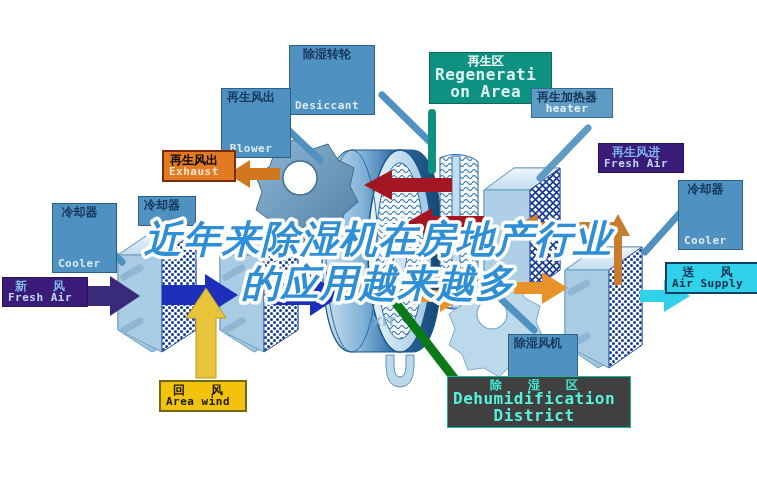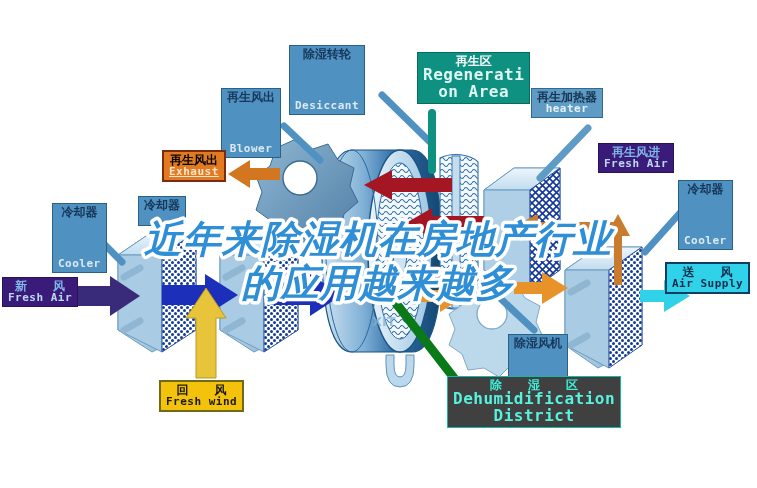--- a/index.html
+++ b/index.html
@@ -19,21 +19,21 @@
   #svgbase{z-index:1;}
 
   
   .lbl{
     position:absolute;
     z-index:4;
     box-sizing:border-box;
     text-align:center;
     line-height:1.02;
     white-space:nowrap;
-    padding:2px 5px 3px 5px;
+    padding:2px 15px 3px 5px;
     letter-spacing:0px;
   }
   .lbl .cn{
     display:block;
     font-family:"DejaVu Sans", sans-serif;
     font-weight:bold;
     font-size:12px;
   }
   .lbl .en{
     display:block;
@@ -47,31 +47,31 @@
 
   
   .v-lightblue{background:#4f91c0;border:1px solid #2b6185;color:#16344e;}
   .v-lightblue .cn{color:#16365a;}
   .v-lightblue .en{color:#dbe9f3;margin-top:40px;}
 
   .v-softblue{background:#5e9cc6;border:1px solid #34698f;}
   .v-softblue .cn{color:#15324f;}
   .v-softblue .en{color:#e6f1f8;}
 
-  .v-teal{background:#0f9181;border:1px solid #0b6a5e;}
+  .v-teal{background:#0f9181;border:1px solid #0b6a5e;margin-left:12px;}
   .v-teal .cn{color:#ffffff;}
   .v-teal .en{color:#dff6f2;}
 
   .v-purple{background:#3b1b7a;border:1px solid #2a1158;}
   .v-purple .cn{color:#7fb8e8;}
   .v-purple .en{color:#bcd9f2;}
 
   .v-orange{background:#e17a20;border:2px solid #7d2a10;}
   .v-orange .cn{color:#000000;}
-  .v-orange .en{color:#f7e4cf;text-decoration:underline;}
+  .v-orange .en{color:#f7e4cf;}
 
   .v-gold{background:#f3c20c;border:2px solid #6f6a16;}
   .v-gold .cn{color:#161608;}
   .v-gold .en{color:#1a1a08;}
 
   .v-cyan{background:#2fd2e8;border:2px solid #0e3c63;}
   .v-cyan .cn{color:#0d2c4d;}
   .v-cyan .en{color:#0d2c4d;}
 
   .v-green{background:#404040;border:1px solid #14b8a6;}
@@ -327,21 +327,21 @@
     <span class="cn">冷却器</span>
   </div>
 
   <div class="lbl v-purple" style="left:2px;top:277px;">
     <span class="cn wide">新　风</span>
     <span class="en">Fresh Air</span>
   </div>
 
   <div class="lbl v-gold" style="left:159px;top:380px;">
     <span class="cn wide">回　风</span>
-    <span class="en">Fresh wind</span>
+    <span class="en">Area wind</span>
   </div>
 
   <div class="lbl v-cyan" style="left:665px;top:262px;">
     <span class="cn wide">送　风</span>
     <span class="en">Air Supply</span>
   </div>
 
   <div class="lbl v-lightblue" style="left:508px;top:334px;">
     <span class="cn">除湿风机</span>
     <span class="en">Blower</span>

